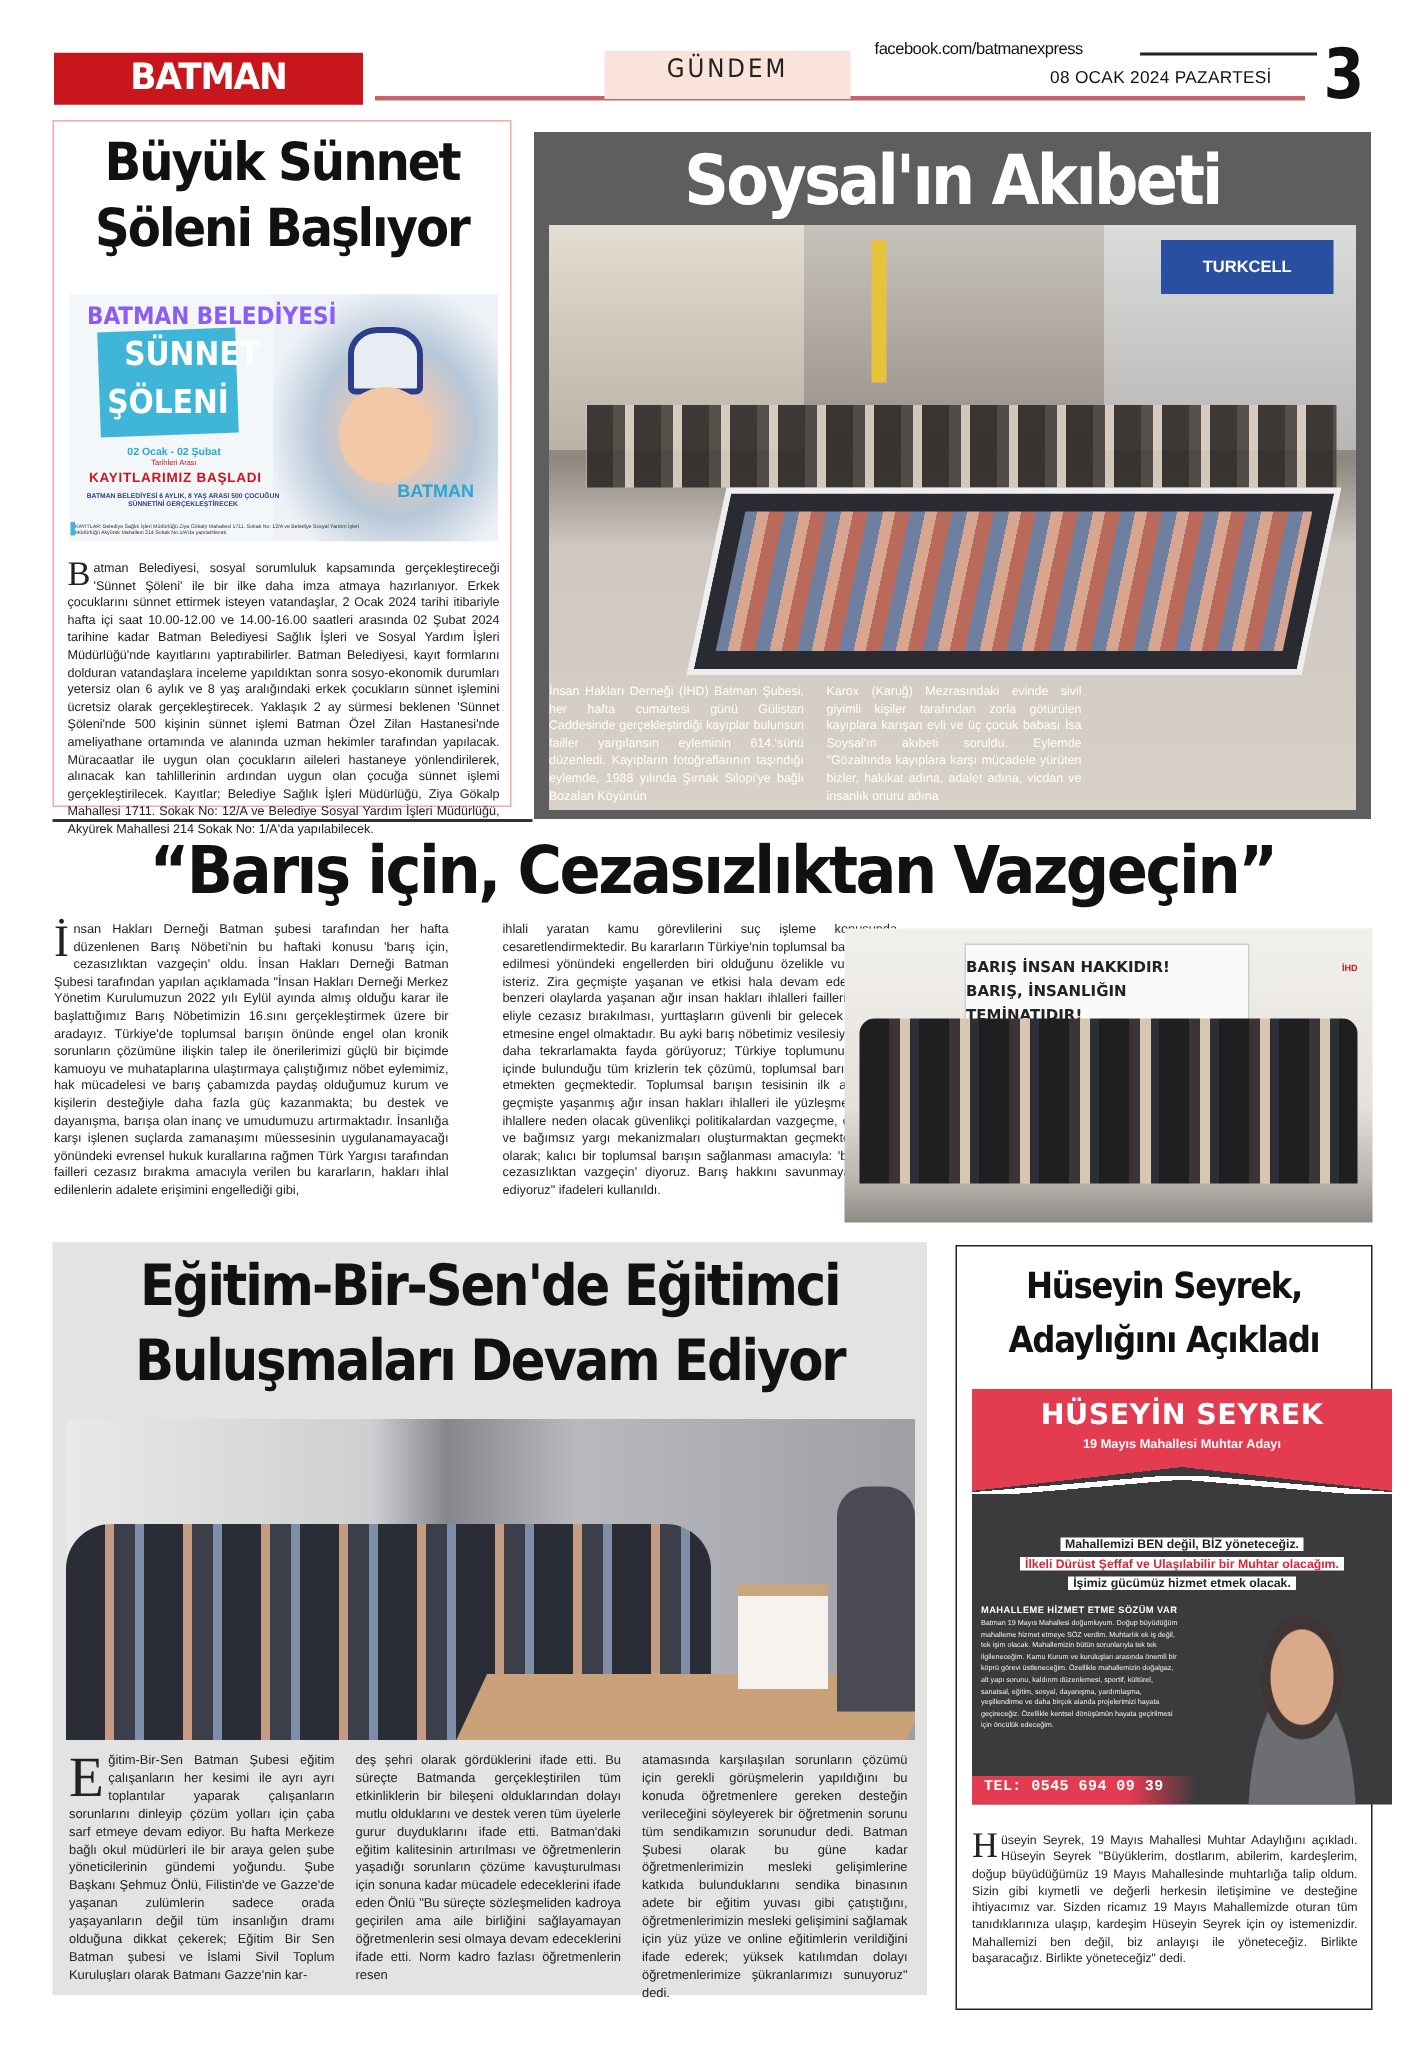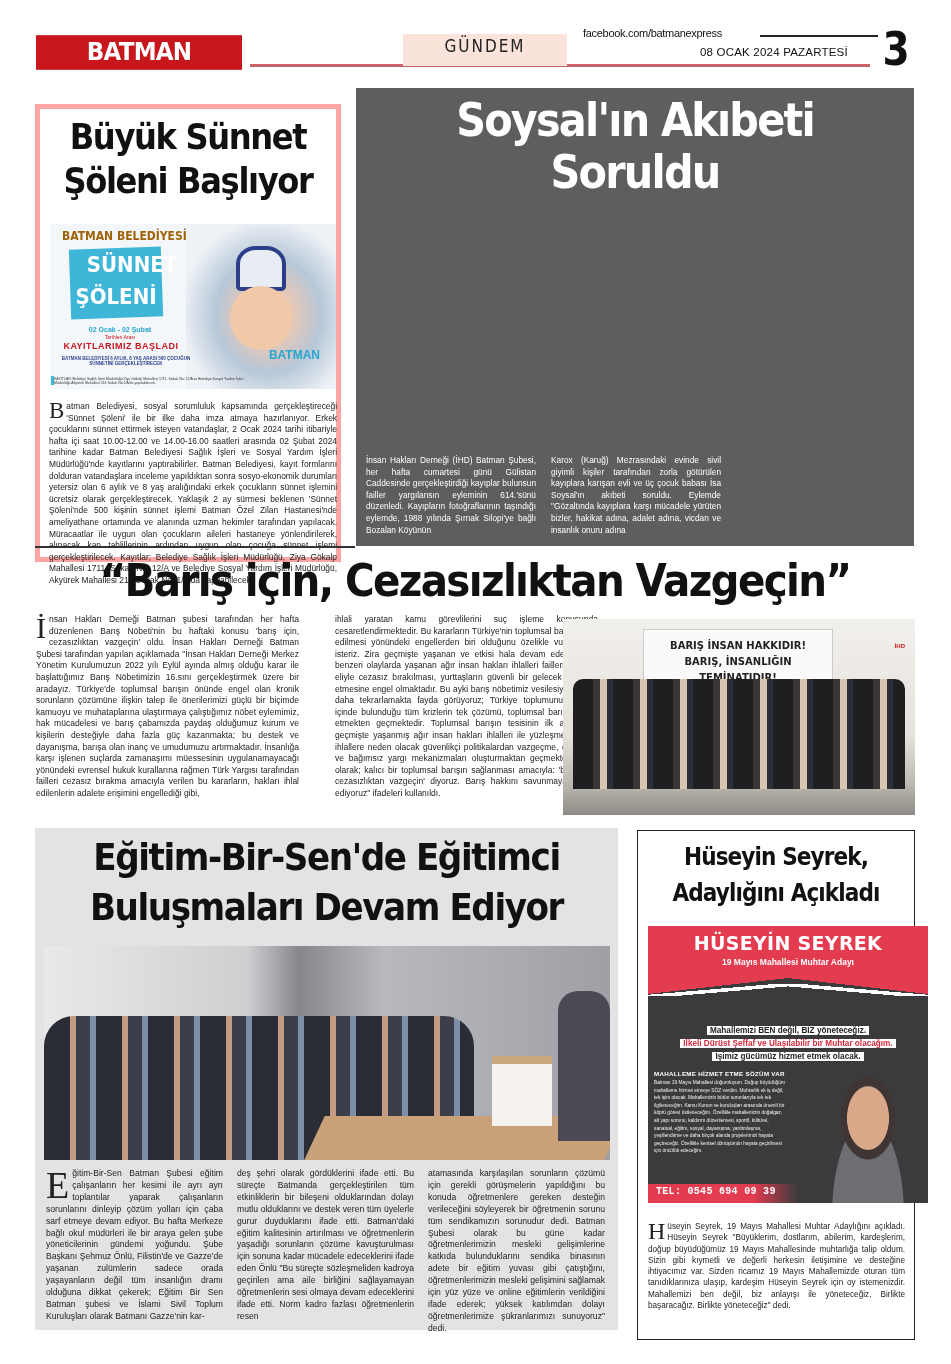--- a/index.html
+++ b/index.html
@@ -14,29 +14,29 @@
   .rule-red { position: absolute; left: 250px; top: 64px; width: 620px; height: 3px; background: #c9646a; }
   .section-box { position: absolute; left: 403px; top: 34px; width: 164px; height: 32px; background: #f9e3da; }
   .section-label { position: absolute; left: 403px; top: 36px; width: 164px; text-align: center;
           font-family: "DejaVu Sans Condensed","DejaVu Sans", sans-serif; font-size: 17px; letter-spacing: 2px; color: #222; }
   .fb { position: absolute; left: 583px; top: 27px; font-size: 11px; color: #111; letter-spacing: -0.3px; }
   .rule-black { position: absolute; left: 760px; top: 35px; width: 118px; height: 1.5px; background: #222; }
   .date { position: absolute; left: 700px; top: 46px; font-size: 11.5px; color: #111; letter-spacing: 0.2px; }
   .pageno { position: absolute; left: 880px; top: 22px; font-family: "DejaVu Sans", sans-serif; font-weight: bold; font-size: 46px; color: #111; transform: scaleX(0.85); }
 
   
-  .s1 { position: absolute; left: 35px; top: 104px; width: 306px; height: 458px; border: 5px solid #fca5a5; background:#fff; }
+  .s1 { position: absolute; left: 35px; top: 80px; width: 306px; height: 458px; border: 1px solid #fca5a5; background:#fff; }
   .s1 h1 { position: absolute; left: 0; top: 6px; width: 100%; text-align: center; font-family: "DejaVu Sans", sans-serif;
            font-weight: bold; font-size: 35px; line-height: 44px; letter-spacing: -1.5px; color: #111; transform: scaleX(0.92); }
   .ad1 { position: absolute; left: 10px; top: 115px; width: 286px; height: 165px; background: #f3f7fa; overflow: hidden; }
   .ad1 .photo { position: absolute; right: 0; top: 0; width: 150px; height: 165px;
            background: radial-gradient(ellipse at 55% 55%, #f6d9c4 0%, #e8c8b5 20%, #b7c7d8 45%, #eef2f6 75%); }
   .ad1 .hat { position:absolute; right: 50px; top: 22px; width: 50px; height: 45px; background:#e8edf4; border: 4px solid #2c3e8a; border-radius: 40% 40% 10% 10%; }
   .ad1 .face { position:absolute; right: 44px; top: 62px; width: 62px; height: 64px; border-radius: 50%; background:#f1c9a9; }
-  .ad1 .org { position: absolute; left: 12px; top: 5px; font-family: "DejaVu Sans Condensed","DejaVu Sans", sans-serif; font-size: 12px; font-weight: bold; color: #a16207; }
+  .ad1 .org { position: absolute; left: 12px; top: 5px; font-family: "DejaVu Sans Condensed","DejaVu Sans", sans-serif; font-size: 16px; font-weight: bold; color: #8b5cf6; }
   .ad1 .title-bg { position: absolute; left: 20px; top: 24px; width: 92px; height: 70px; background: #3fb6d8; transform: rotate(-2deg); }
   .ad1 .title1, .ad1 .title2 { position: absolute; left: 20px; width: 92px; text-align: center; color:#fff; font-family:"DejaVu Sans Condensed","DejaVu Sans",sans-serif; font-weight: bold; font-size: 22px; }
   .ad1 .title1 { top: 28px; margin-left: 16px; } .ad1 .title2 { top: 60px; }
   .ad1 .dates { position:absolute; left: 10px; top: 102px; width: 120px; text-align:center; font-size: 7px; font-weight:bold; color:#2aa6cf; }
   .ad1 .dsub { position:absolute; left: 10px; top: 110px; width: 120px; text-align:center; font-size: 5px; color:#c8161d; }
   .ad1 .reg { position:absolute; left: 6px; top: 117px; width: 130px; text-align:center; font-size: 9px; font-weight:bold; color:#c8161d; letter-spacing: 0.5px; }
   .ad1 .info { position:absolute; left: 6px; top: 132px; width: 140px; text-align:center; font-size: 4.5px; color:#2c3e8a; font-weight: bold; }
   .ad1 .brand { position:absolute; right: 16px; top: 124px; font-size: 12px; font-weight:bold; color:#2aa6cf; }
   .ad1 .foot { position:absolute; left: 4px; top: 153px; width: 200px; font-size: 3.5px; color:#333; }
   .ad1 .foot-bar { position:absolute; left:1px; top:152px; width:3px; height:9px; background:#3fb6d8; }
@@ -63,21 +63,21 @@
   
   .s3-title { position: absolute; left: 30px; top: 552px; width: 890px; text-align: center; font-family: "DejaVu Sans", sans-serif;
            font-weight: bold; font-size: 44px; letter-spacing: -1.8px; color: #111; line-height: 58px; transform: scaleX(0.92); }
   .rule-top3a { position:absolute; left: 35px; top: 546px; width: 320px; height: 2px; background:#333; }
   .s3 .col { position: absolute; top: 614px; width: 263px; font-size: 8.5px; line-height: 11.6px; text-align: justify; color: #222; }
   .s3 .c1 { left: 36px; } .s3 .c2 { left: 296px; margin-left: 39px; }
   .dropcap-i { float:left; font-size: 30px; line-height: 28px; margin-right: 3px; font-family: "Liberation Serif", serif; }
   .s3-photo { position: absolute; left: 563px; top: 619px; width: 352px; height: 196px; overflow: hidden;
            background: linear-gradient(#f2f0ec 0%, #e5e2dc 60%, #b9b6b0 85%, #8e8b86 100%); }
   .banner { position:absolute; left: 80px; top: 10px; width: 190px; height: 58px; background:#fafafa; border:1px solid #ccc;
-           font-family: "DejaVu Sans", sans-serif; font-weight: bold; font-size: 10px; color:#222; text-align:center; line-height: 16px; padding-top: 8px; }
+           font-family: "DejaVu Sans", sans-serif; font-weight: bold; font-size: 10px; color:#222; text-align:left; line-height: 16px; padding-top: 8px; }
   .people { position:absolute; left: 10px; top: 60px; width: 332px; height: 110px;
            background: repeating-linear-gradient(90deg, #1f1f22 0 20px, #3a3437 20px 27px, #d8c6b0 27px 34px, #2d2f38 34px 40px); border-radius: 10px 10px 0 0; }
   .ihd { position:absolute; right: 10px; top: 24px; font-size: 6px; color:#c8161d; font-weight:bold; }
 
   
   .s4 { position: absolute; left: 35px; top: 828px; width: 583px; height: 502px; background: #e3e3e3; }
   .s4 h1 { position: absolute; left: 0; top: 4px; width: 100%; text-align: center; font-family: "DejaVu Sans", sans-serif;
            font-weight: bold; font-size: 38px; letter-spacing: -1.6px; line-height: 50px; color: #111; transform: scaleX(0.9); }
   .s4 .photo { position: absolute; left: 9px; top: 118px; width: 566px; height: 214px; overflow: hidden;
            background: linear-gradient(90deg, #e9e9e9 0%, #cfcfd2 36%, #86878d 45%, #b8b9bd 60%, #9ea0a6 100%); }
@@ -145,20 +145,28 @@
     <div class="foot-bar"></div>
     <div class="foot">KAYITLAR: Belediye Sağlık İşleri Müdürlüğü Ziya Gökalp Mahallesi 1711. Sokak No: 12/A ve Belediye Sosyal Yardım İşleri Müdürlüğü Akyürek Mahallesi 214 Sokak No:1/A'da yapılabilecek.</div>
   </div>
   <div class="body">
     <span class="dropcap-b">B</span><span>atman Belediyesi, sosyal sorumluluk kapsamında gerçekleştireceği 'Sünnet Şöleni' ile bir ilke daha imza atmaya hazırlanıyor. Erkek çocuklarını sünnet ettirmek isteyen vatandaşlar, 2 Ocak 2024 tarihi itibariyle hafta içi saat 10.00-12.00 ve 14.00-16.00 saatleri arasında 02 Şubat 2024 tarihine kadar Batman Belediyesi Sağlık İşleri ve Sosyal Yardım İşleri Müdürlüğü'nde kayıtlarını yaptırabilirler. Batman Belediyesi, kayıt formlarını dolduran vatandaşlara inceleme yapıldıktan sonra sosyo-ekonomik durumları yetersiz olan 6 aylık ve 8 yaş aralığındaki erkek çocukların sünnet işlemini ücretsiz olarak gerçekleştirecek. Yaklaşık 2 ay sürmesi beklenen 'Sünnet Şöleni'nde 500 kişinin sünnet işlemi Batman Özel Zilan Hastanesi'nde ameliyathane ortamında ve alanında uzman hekimler tarafından yapılacak. Müracaatlar ile uygun olan çocukların aileleri hastaneye yönlendirilerek, alınacak kan tahlillerinin ardından uygun olan çocuğa sünnet işlemi gerçekleştirilecek. Kayıtlar; Belediye Sağlık İşleri Müdürlüğü, Ziya Gökalp Mahallesi 1711. Sokak No: 12/A ve Belediye Sosyal Yardım İşleri Müdürlüğü, Akyürek Mahallesi 214 Sokak No: 1/A'da yapılabilecek.</span>
   </div>
 </article>
 
 <article class="s2">
   <h1>Soysal'ın Akıbeti Soruldu</h1>
+  <div class="photo">
+    <div class="bldg-l"></div>
+    <div class="bldg-r"></div>
+    <div class="turk">TURKCELL</div>
+    <div class="tree"></div>
+    <div class="crowd"></div>
+    <div class="mosaic"></div>
+  </div>
   <div class="body">
     <p class="col">İnsan Hakları Derneği (İHD) Batman Şubesi, her hafta cumartesi günü Gülistan Caddesinde gerçekleştirdiği kayıplar bulunsun failler yargılansın eyleminin 614.'sünü düzenledi. Kayıpların fotoğraflarının taşındığı eylemde, 1988 yılında Şırnak Silopi'ye bağlı Bozalan Köyünün</p>
     <p class="col">Karox (Karuğ) Mezrasındaki evinde sivil giyimli kişiler tarafından zorla götürülen kayıplara karışan evli ve üç çocuk babası İsa Soysal'ın akıbeti soruldu. Eylemde "Gözaltında kayıplara karşı mücadele yürüten bizler, hakikat adına, adalet adına, vicdan ve insanlık onuru adına</p>
   </div>
 </article>
 
 <div class="rule-top3a"></div>
 <h1 class="s3-title">“Barış için, Cezasızlıktan Vazgeçin”</h1>
 <article class="s3">
   <p class="col c1"><span class="dropcap-i">İ</span><span>nsan Hakları Derneği Batman şubesi tarafından her hafta düzenlenen Barış Nöbeti'nin bu haftaki konusu 'barış için, cezasızlıktan vazgeçin' oldu. İnsan Hakları Derneği Batman Şubesi tarafından yapılan açıklamada "İnsan Hakları Derneği Merkez Yönetim Kurulumuzun 2022 yılı Eylül ayında almış olduğu karar ile başlattığımız Barış Nöbetimizin 16.sını gerçekleştirmek üzere bir aradayız. Türkiye'de toplumsal barışın önünde engel olan kronik sorunların çözümüne ilişkin talep ile önerilerimizi güçlü bir biçimde kamuoyu ve muhataplarına ulaştırmaya çalıştığımız nöbet eylemimiz, hak mücadelesi ve barış çabamızda paydaş olduğumuz kurum ve kişilerin desteğiyle daha fazla güç kazanmakta; bu destek ve dayanışma, barışa olan inanç ve umudumuzu artırmaktadır. İnsanlığa karşı işlenen suçlarda zamanaşımı müessesinin uygulanamayacağı yönündeki evrensel hukuk kurallarına rağmen Türk Yargısı tarafından failleri cezasız bırakma amacıyla verilen bu kararların, hakları ihlal edilenlerin adalete erişimini engellediği gibi,</span></p>

